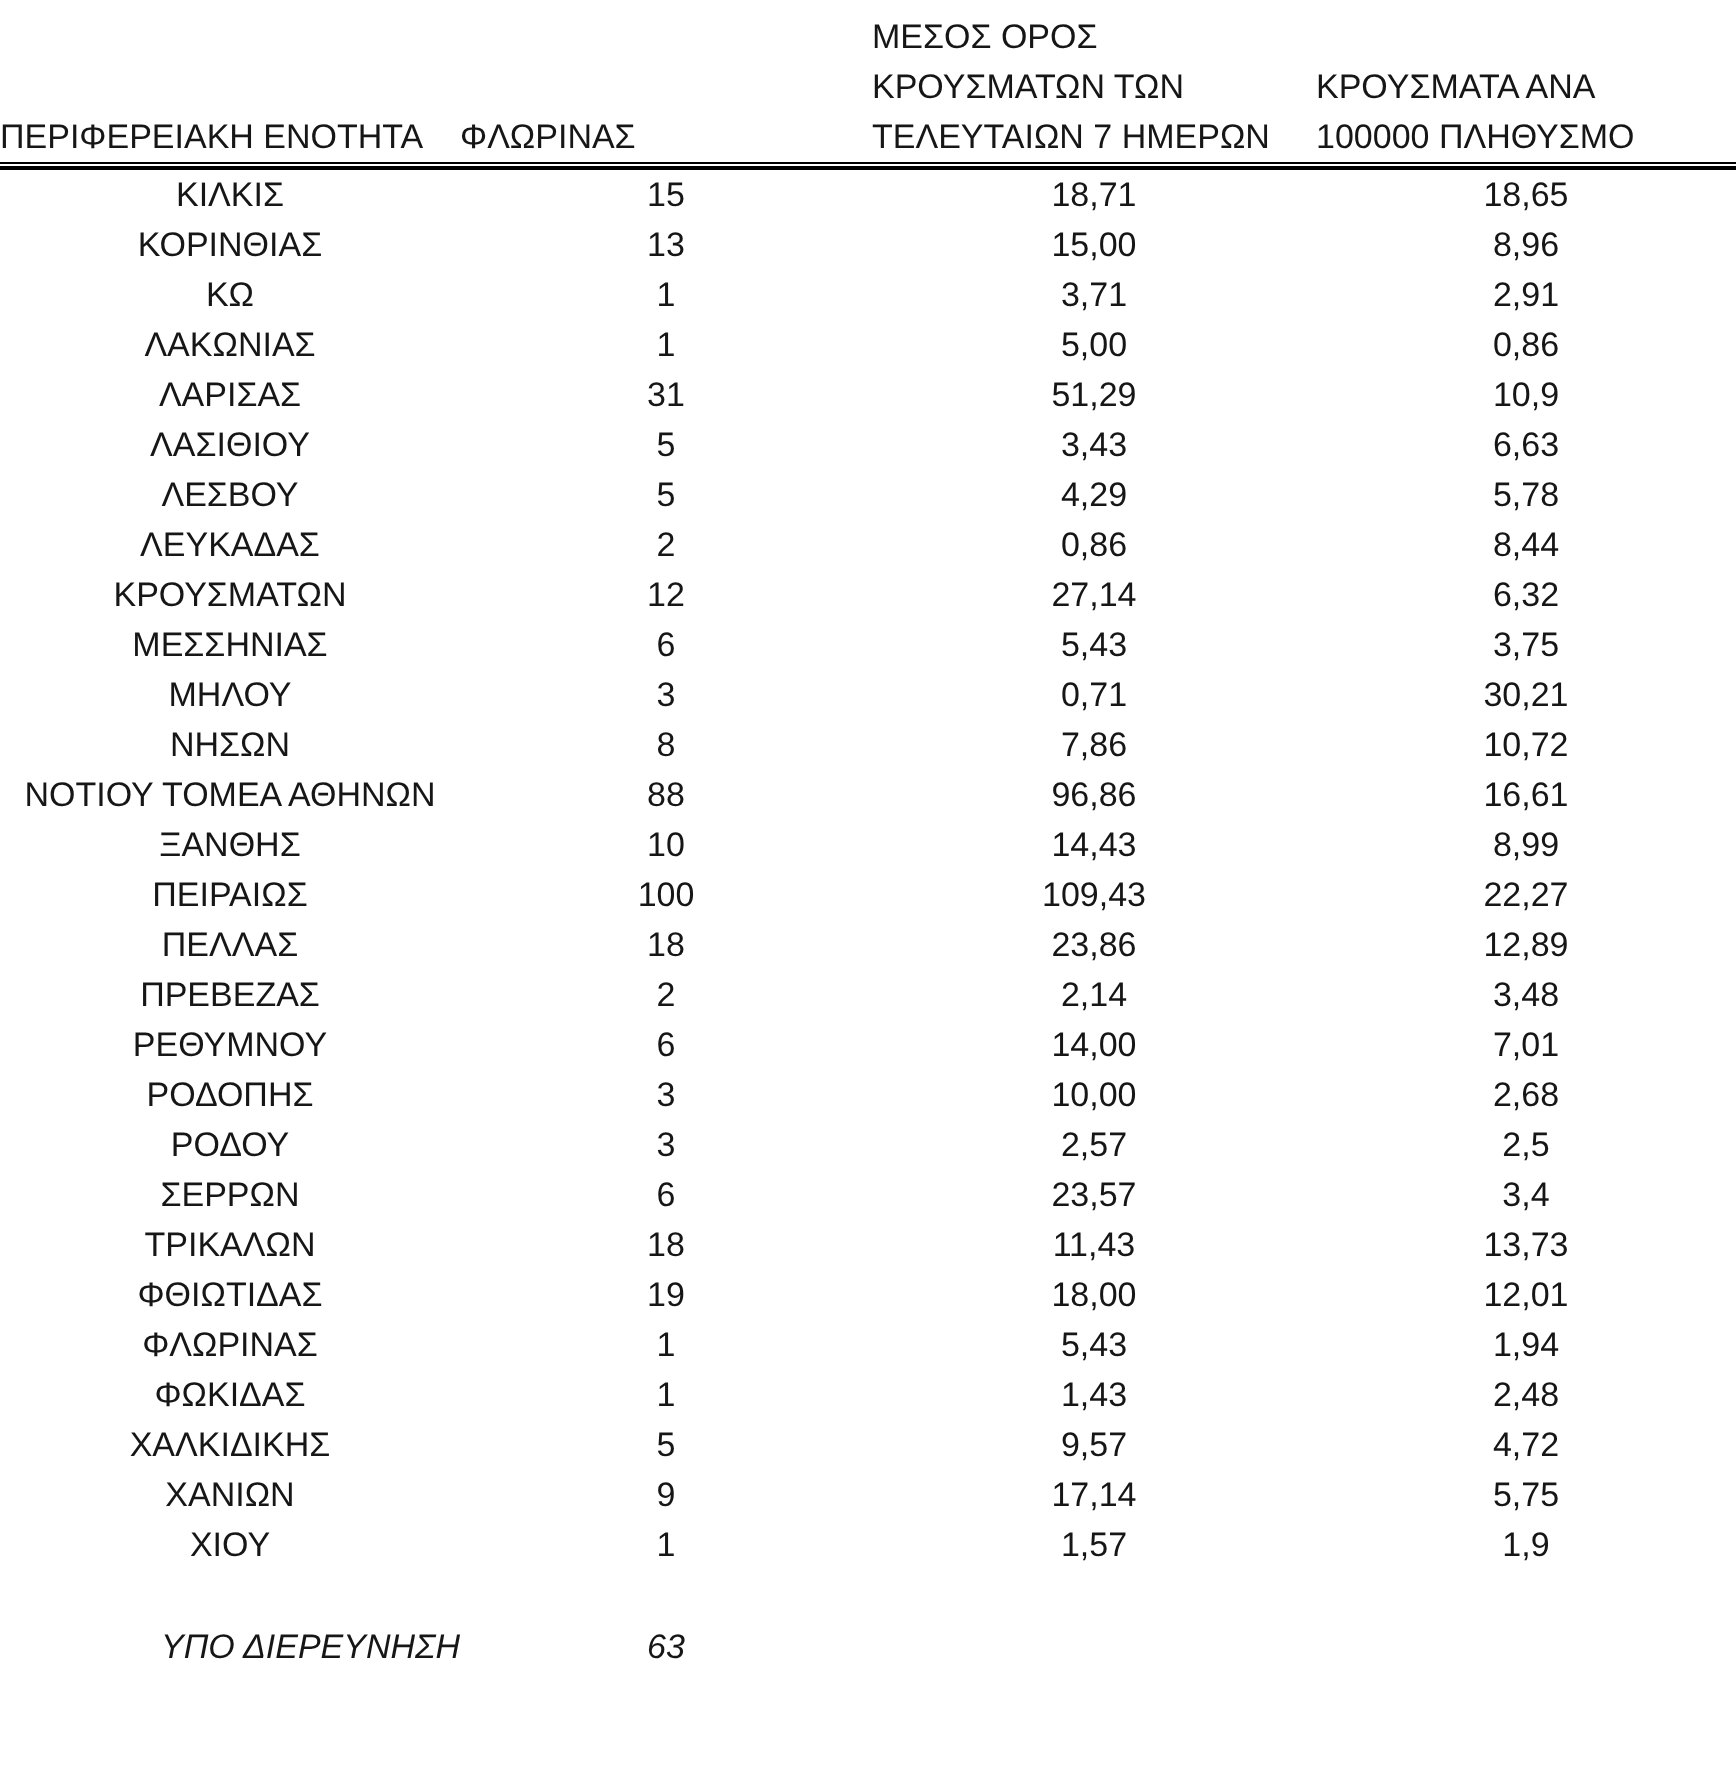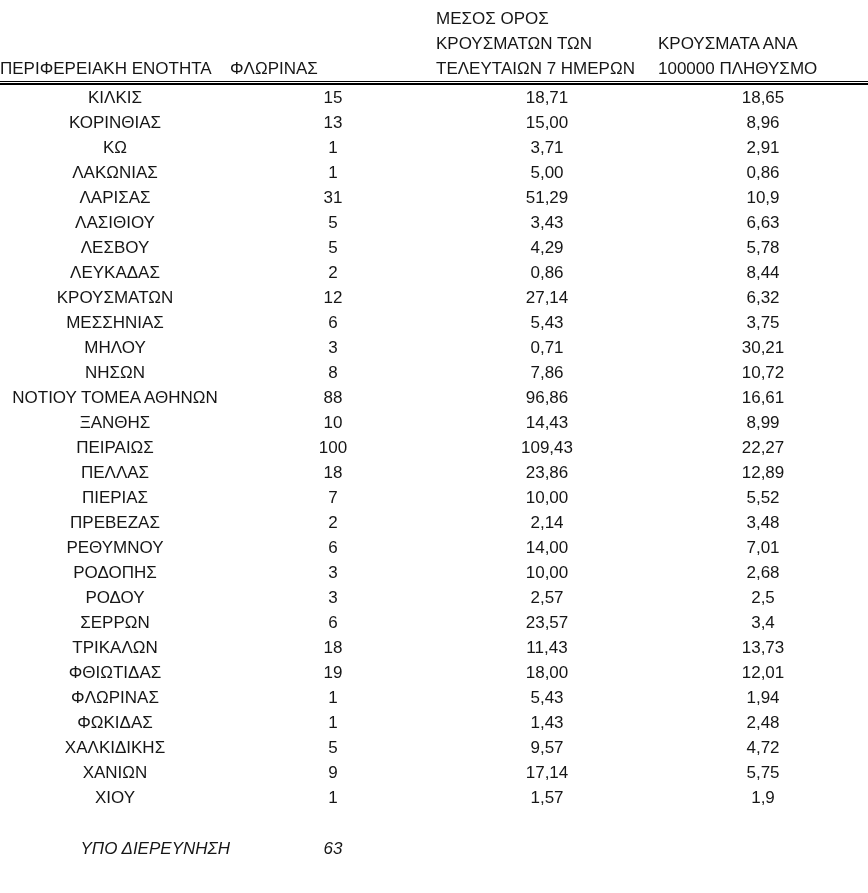--- a/index.html
+++ b/index.html
@@ -179,26 +179,20 @@
     <td class="c-avg">109,43</td>
     <td class="c-per">22,27</td>
   </tr>
         <tr class="data-row">
     <td class="c-region">ΠΕΛΛΑΣ</td>
     <td class="c-cases">18</td>
     <td class="c-avg">23,86</td>
     <td class="c-per">12,89</td>
   </tr>
         <tr class="data-row">
-    <td class="c-region">ΠΙΕΡΙΑΣ</td>
-    <td class="c-cases">7</td>
-    <td class="c-avg">10,00</td>
-    <td class="c-per">5,52</td>
-  </tr>
-        <tr class="data-row">
     <td class="c-region">ΠΡΕΒΕΖΑΣ</td>
     <td class="c-cases">2</td>
     <td class="c-avg">2,14</td>
     <td class="c-per">3,48</td>
   </tr>
         <tr class="data-row">
     <td class="c-region">ΡΕΘΥΜΝΟΥ</td>
     <td class="c-cases">6</td>
     <td class="c-avg">14,00</td>
     <td class="c-per">7,01</td>

